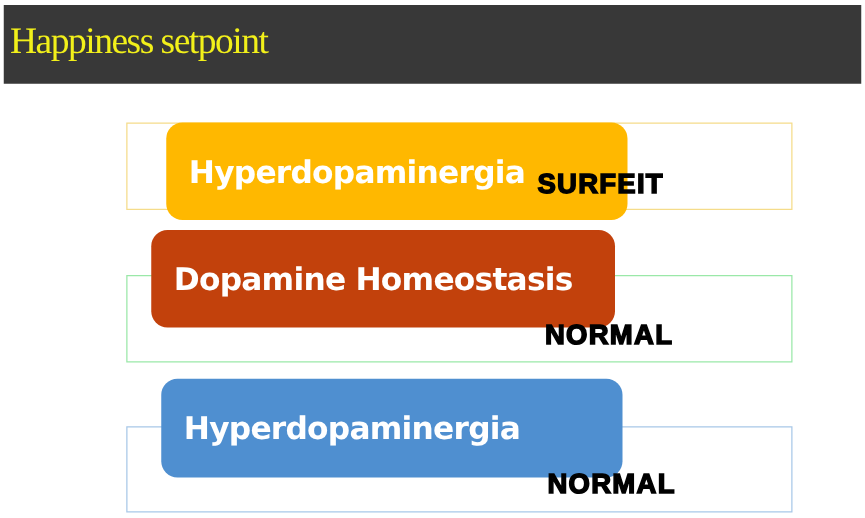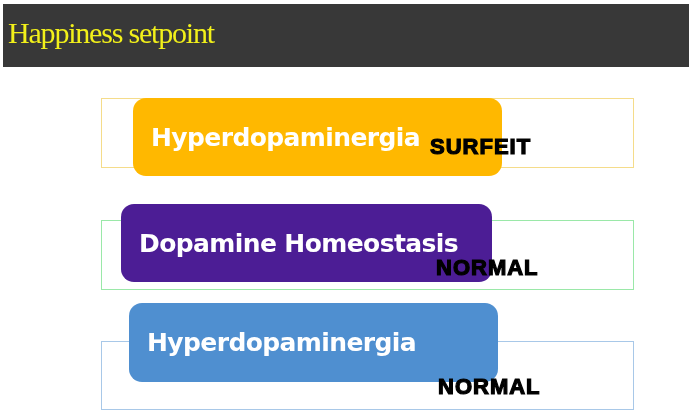--- a/index.html
+++ b/index.html
@@ -42,21 +42,21 @@
   <div class="header-title">Happiness setpoint</div>
 </div>
 
 <div class="outline" style="top:98px;height:68px;border:1px solid #f5dc8a;"></div>
 <div class="pill" style="left:133px;top:62px;width:369px;height:78px;background:#ffb800;margin-top:36px;">
   <span class="pill-label">Hyperdopaminergia</span>
 </div>
 <div class="state-label" style="left:430px;top:134px;">SURFEIT</div>
 
 <div class="outline" style="top:220px;height:68px;border:1px solid #9ae8a8;"></div>
-<div class="pill" style="left:121px;top:184px;width:371px;height:78px;background:#4c1d95;margin-top:20px;">
+<div class="pill" style="left:121px;top:184px;width:371px;height:78px;background:#c2410c;">
   <span class="pill-label">Dopamine Homeostasis</span>
 </div>
 <div class="state-label" style="left:436px;top:255px;">NORMAL</div>
 
 <div class="outline" style="top:341px;height:67px;border:1px solid #a8c8e8;"></div>
 <div class="pill" style="left:129px;top:303px;width:369px;height:79px;background:#4f8fd0;">
   <span class="pill-label">Hyperdopaminergia</span>
 </div>
 <div class="state-label" style="left:438px;top:374px;">NORMAL</div>
 

